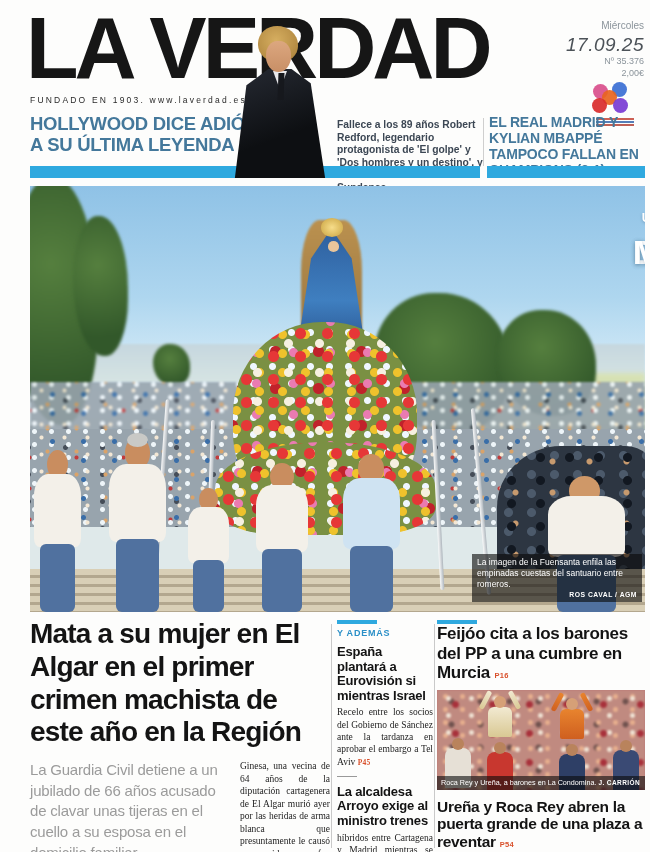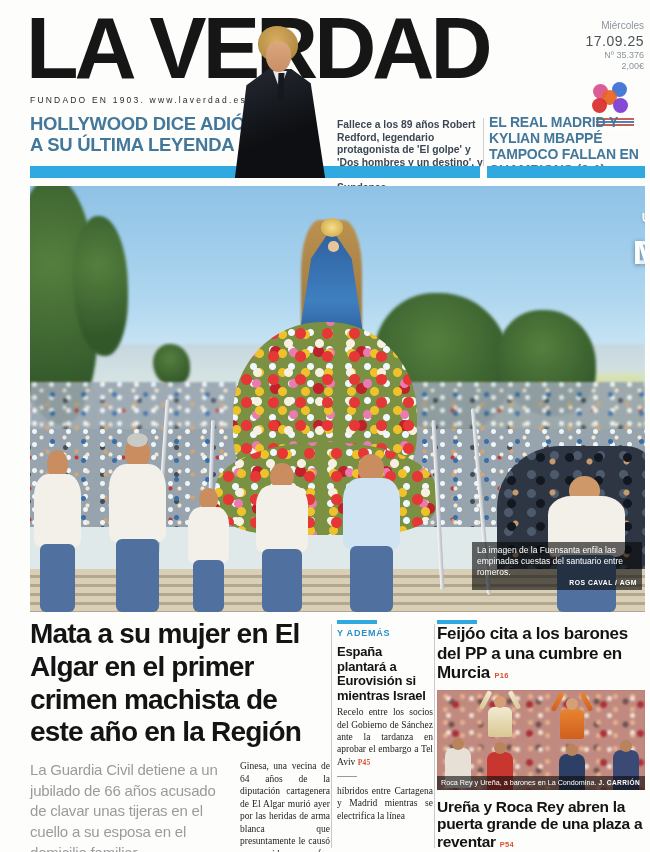--- a/index.html
+++ b/index.html
@@ -6,21 +6,21 @@
   body{width:650px;height:852px;position:relative;background:#fdfdfc;overflow:hidden;
        font-family:"Liberation Sans",sans-serif;color:#1a1a1a;}
   .abs{position:absolute;}
 
   
   .masthead-title{left:26px;top:4px;font-size:86px;font-weight:bold;letter-spacing:-4px;
     color:#161616;line-height:1;transform:scaleY(1.02);transform-origin:top left;white-space:nowrap;}
   .founded{left:30px;top:95px;font-size:8.5px;letter-spacing:2.2px;color:#2a2a2a;}
   .dateblock{right:6px;top:20px;text-align:right;line-height:1.25;}
   .weekday{font-size:10px;color:#8b949b;}
-  .dateline{font-size:14px;color:#4c5258;letter-spacing:.5px;}
+  .dateline{font-size:19px;color:#4c5258;letter-spacing:.5px;font-style:italic;}
   .issue,.price{font-size:9px;color:#8b949b;}
   .brandmark{right:18px;top:82px;width:40px;height:34px;}
   .brandmark i{position:absolute;border-radius:50%;width:15px;height:15px;opacity:.92;}
   .bm1{left:1px;top:2px;background:#d94f8c;}
   .bm2{left:20px;top:0;background:#3b6fd4;}
   .bm3{left:10px;top:8px;background:#e8641f;}
   .bm4{left:0;top:16px;background:#d92b2b;}
   .bm5{left:21px;top:16px;background:#7a3bd4;}
   .brandtext{right:16px;top:118px;width:38px;height:12px;
     background:repeating-linear-gradient(180deg,#c0392b 0 2px,#fff 2px 3px,#2c5fa8 3px 5px,#fff 5px 6px,#b03a2e 6px 8px,#fff 8px 12px);
@@ -124,21 +124,21 @@
   .f5{left:83%;top:68%;width:15%;height:32%;}
   .f5 .head{background:#cf9868;width:34%;height:22%;}
   .f6{left:25%;top:71%;width:8%;height:29%;}
   .f2 .head::after{content:"";position:absolute;left:8%;top:-14%;width:84%;height:45%;
     border-radius:50%;background:#c9c9c6;}
   .photo-head{right:12px;top:15px;text-align:right;z-index:6;color:#fff;}
   .photo-head .hl{font-size:33px;font-weight:bold;line-height:1.06;letter-spacing:-.5px;
     text-shadow:0 1px 4px rgba(40,80,110,.35);}
   .photo-sub{margin-top:9px;font-size:12.5px;font-weight:bold;line-height:1.3;width:305px;
     margin-left:auto;text-shadow:0 1px 3px rgba(40,80,110,.4);}
-  .photo-cap{right:3px;bottom:22px;width:160px;z-index:7;background:rgba(10,10,10,.62);
+  .photo-cap{right:3px;bottom:10px;width:160px;z-index:7;background:rgba(10,10,10,.62);
     color:#fff;font-size:8.5px;line-height:1.3;padding:3px 5px 2px;}
   .photo-credit{display:block;text-align:right;font-size:6.8px;font-weight:bold;letter-spacing:.5px;margin-top:1px;}
 
   
   .vdiv{width:1px;background:#c9c9c9;top:624px;height:224px;}
   .vd1{left:331px;} .vd2{left:434px;}
   .col-left{left:30px;top:618px;width:300px;}
   .lead-h{font-size:28px;font-weight:bold;line-height:1.17;letter-spacing:-.8px;color:#141414;}
   .lead-row{display:flex;gap:10px;margin-top:11px;}
   .lead-sub{width:200px;font-size:15px;color:#9b9b9b;line-height:1.38;letter-spacing:-.2px;}
@@ -310,20 +310,21 @@
   <div class="also-label">Y ADEMÁS</div>
   <div class="also-item">
     <div class="also-h">España plantará a Eurovisión si mientras Israel</div>
     <div class="also-b">
       <span>Recelo entre los socios del Gobierno de Sánchez ante la tardanza en aprobar el embargo a Tel Aviv</span>
       <span class="ref">P45</span>
     </div>
   </div>
   <div class="also-sep"></div>
   <div class="also-item">
+    <div class="also-h">La alcaldesa Arroyo exige al ministro trenes</div>
     <div class="also-b">
       <span>híbridos entre Cartagena y Madrid mientras se electrifica la línea</span>
       
     </div>
   </div>
 
 </div>
 
 <div class="abs col-right">
   <div class="minibar bar-blue"></div>

